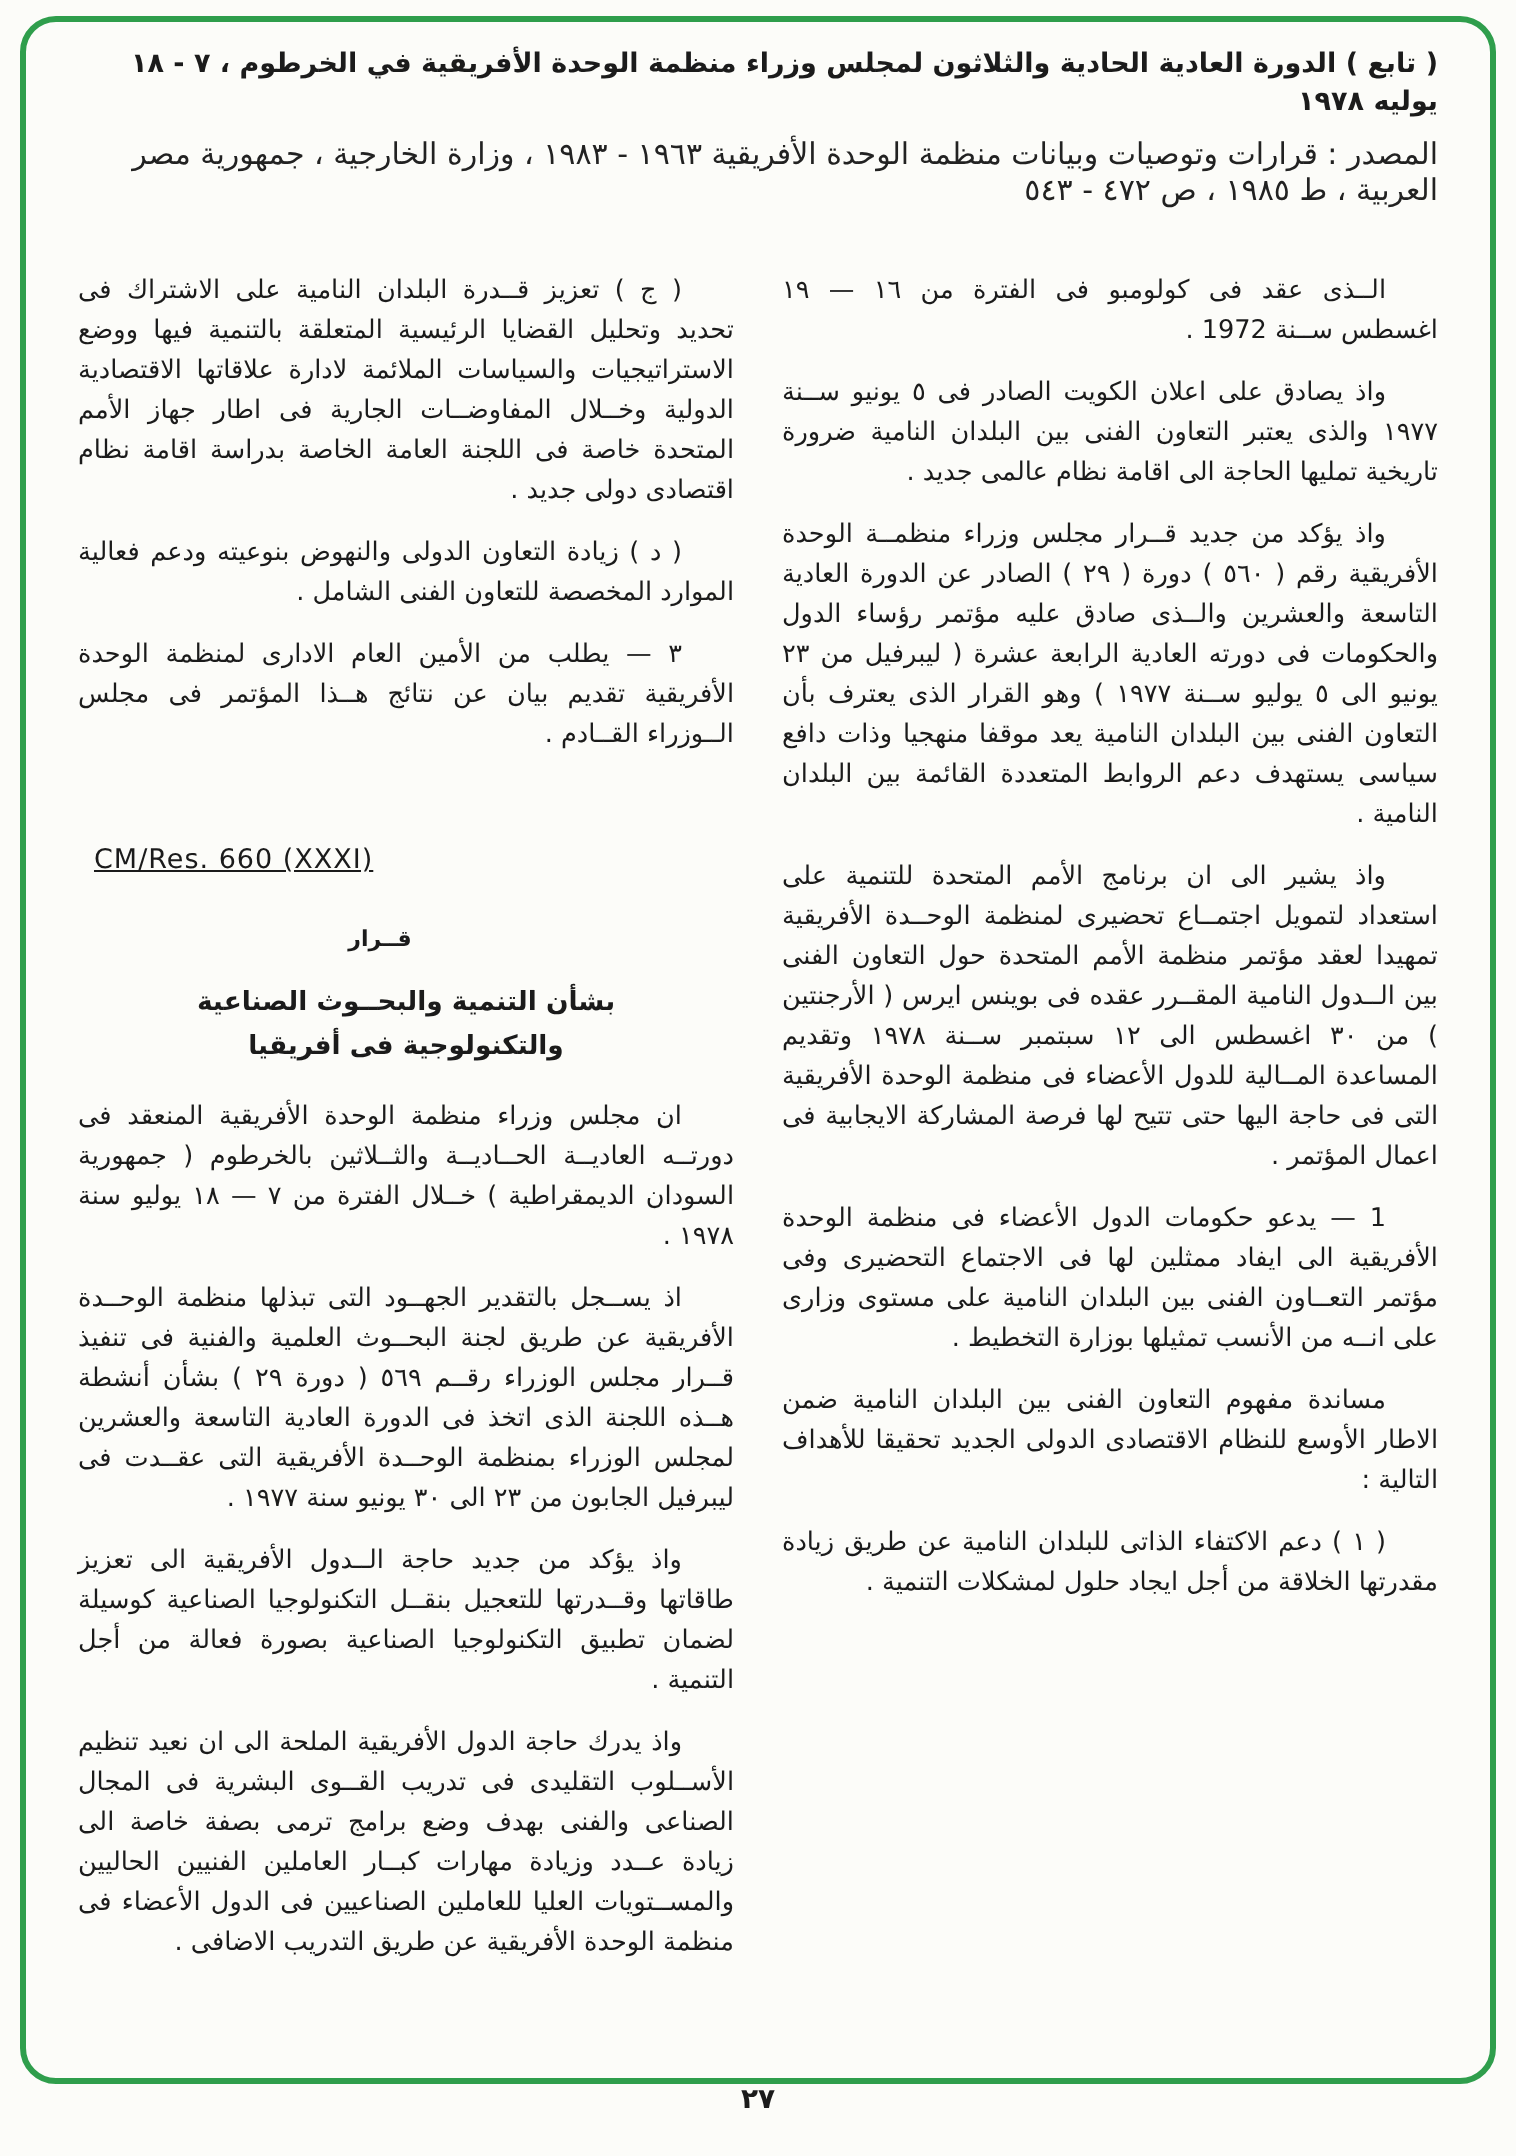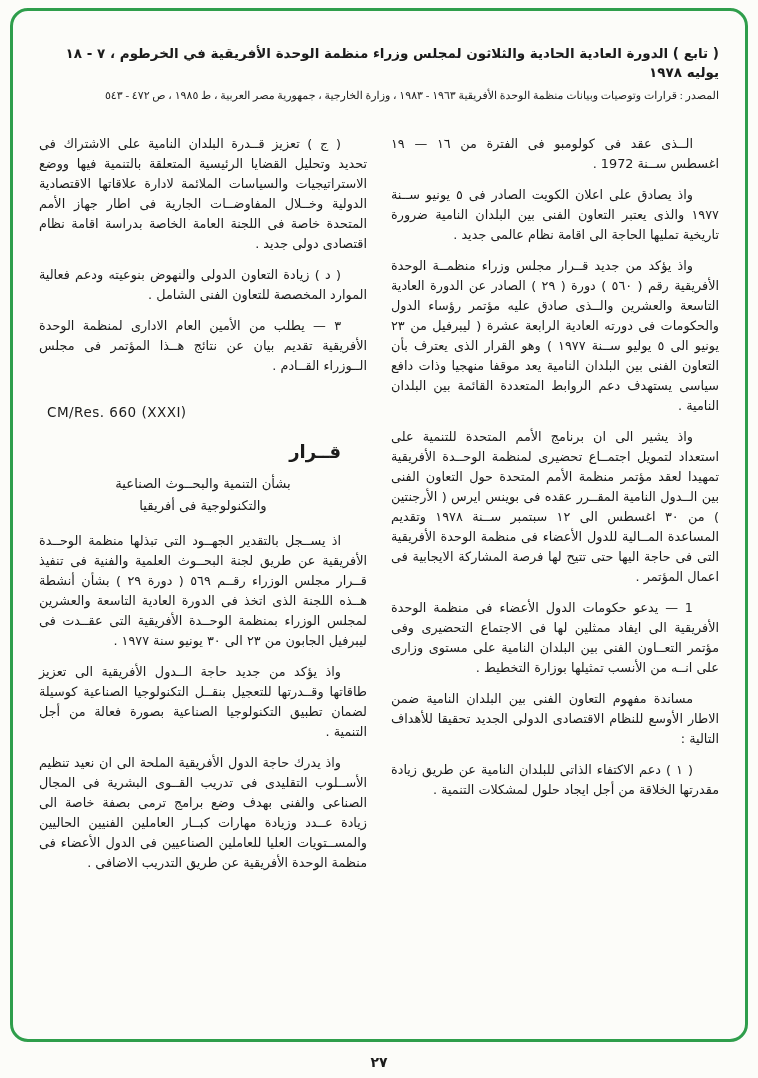--- a/index.html
+++ b/index.html
@@ -14,62 +14,63 @@
     background:var(--paper);
     font-family:"DejaVu Sans",sans-serif;
     color:var(--ink);
     overflow:hidden;
   }
   .page{position:relative;width:758px;height:1078px;background:var(--paper);}
   .frame{
     position:absolute;left:10px;top:8px;right:10px;bottom:36px;
     border:3px solid var(--green);
     border-radius:18px;
-    padding:33px 26px 10px 26px;
+    padding:12px 26px 10px 26px;
     direction:rtl;
     overflow:hidden;
     background:transparent;
   }
   .doc-header{margin-bottom:32px;}
   .doc-title{
     font-size:13.5px;font-weight:bold;
     text-align:right;line-height:19px;
     letter-spacing:0;
   }
   .doc-source{
-    font-size:11px;text-align:right;margin-top:7px;color:#222;font-family:Liberation Serif, serif;
+    font-size:15px;text-align:right;margin-top:7px;color:#222;
   }
   .columns{
     display:flex;gap:24px;align-items:flex-start;
   }
   .col{
     flex:1 1 0;
     font-size:12.8px;line-height:20px;
     text-align:justify;
   }
   .col p{
     margin:0 0 11px 0;
     text-indent:26px;
   }
   .res-code{
     direction:ltr;text-align:left;
     font-size:13.5px;letter-spacing:.5px;
-    margin:26px 0 20px 0;
+    margin:42px 0 20px 0;
     padding-left:8px;
+    text-decoration:underline;
   }
   .res-heading{
-    text-align:right;font-weight:bold;font-size:18px;
+    text-align:center;font-weight:bold;font-size:11px;
     margin:0 0 14px 0;text-indent:0;
   }
   .res-subtitle{
-    text-align:center;font-weight:normal;font-size:13.2px;
+    text-align:center;font-weight:bold;font-size:13.2px;
     line-height:22px;margin:0 0 14px 0;
   }
   .page-number{
-    position:absolute;bottom:8px;left:0;width:100%;
+    position:absolute;bottom:20px;left:0;width:100%;
     text-align:center;font-weight:bold;font-size:14px;
     direction:rtl;
   }
 </style>
 </head>
 <body>
 
 <div class="page">
   <div class="frame">
 
@@ -97,20 +98,21 @@
 
         <div class="res-code">CM/Res. 660 (XXXI)</div>
 
         <p class="res-heading">قــرار</p>
 
         <div class="res-subtitle">
           <div>بشأن التنمية والبحــوث الصناعية</div>
           <div>والتكنولوجية فى أفريقيا</div>
         </div>
 
+        <p>ان مجلس وزراء منظمة الوحدة الأفريقية المنعقد فى دورتــه العاديــة الحــاديــة والثــلاثين بالخرطوم ( جمهورية السودان الديمقراطية ) خــلال الفترة من ٧ — ١٨ يوليو سنة ١٩٧٨ .</p>
         <p>اذ يســجل بالتقدير الجهــود التى تبذلها منظمة الوحــدة الأفريقية عن طريق لجنة البحــوث العلمية والفنية فى تنفيذ قــرار مجلس الوزراء رقــم ٥٦٩ ( دورة ٢٩ ) بشأن أنشطة هــذه اللجنة الذى اتخذ فى الدورة العادية التاسعة والعشرين لمجلس الوزراء بمنظمة الوحــدة الأفريقية التى عقــدت فى ليبرفيل الجابون من ٢٣ الى ٣٠ يونيو سنة ١٩٧٧ .</p>
         <p>واذ يؤكد من جديد حاجة الــدول الأفريقية الى تعزيز طاقاتها وقــدرتها للتعجيل بنقــل التكنولوجيا الصناعية كوسيلة لضمان تطبيق التكنولوجيا الصناعية بصورة فعالة من أجل التنمية .</p>
         <p>واذ يدرك حاجة الدول الأفريقية الملحة الى ان نعيد تنظيم الأســلوب التقليدى فى تدريب القــوى البشرية فى المجال الصناعى والفنى بهدف وضع برامج ترمى بصفة خاصة الى زيادة عــدد وزيادة مهارات كبــار العاملين الفنيين الحاليين والمســتويات العليا للعاملين الصناعيين فى الدول الأعضاء فى منظمة الوحدة الأفريقية عن طريق التدريب الاضافى .</p>
       </div>
 
     </div>
   </div>
 
   <div class="page-number">٢٧</div>
 </div>

